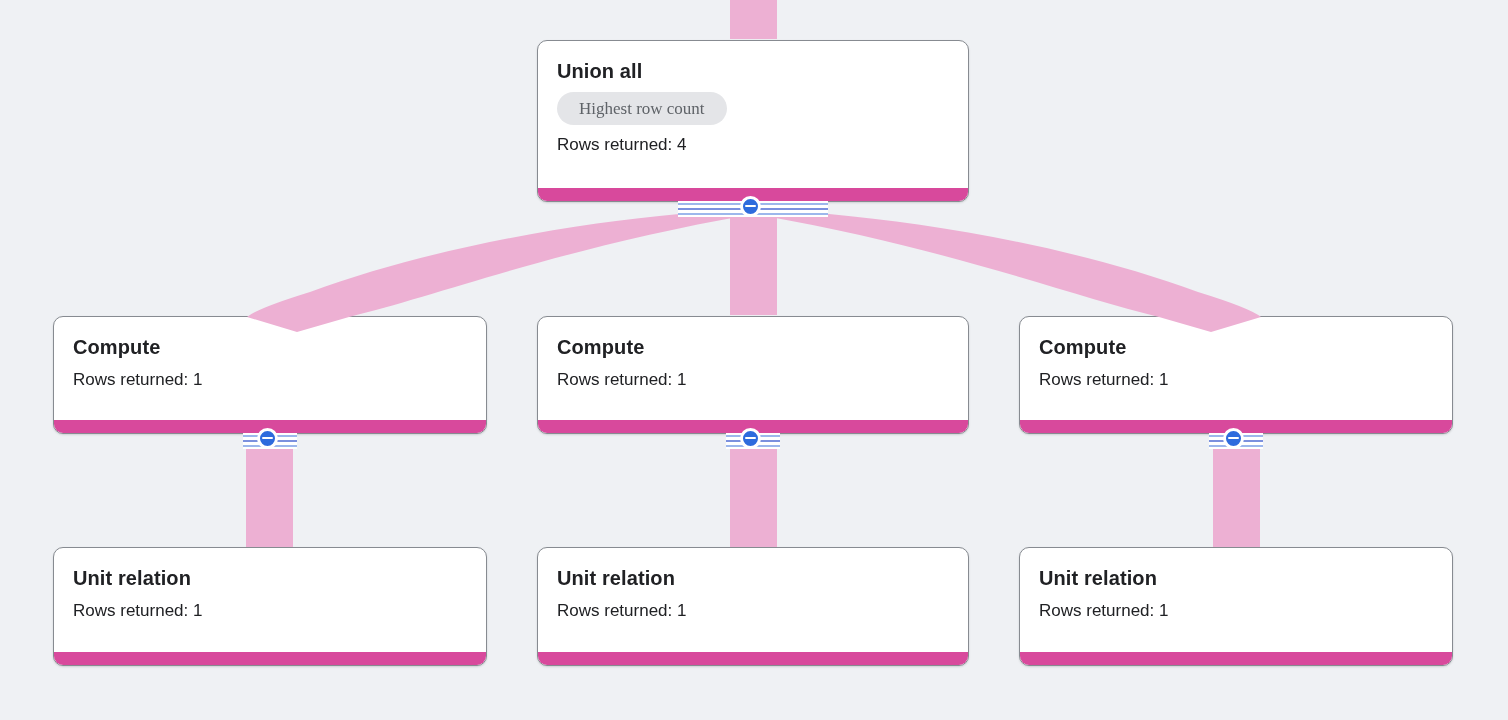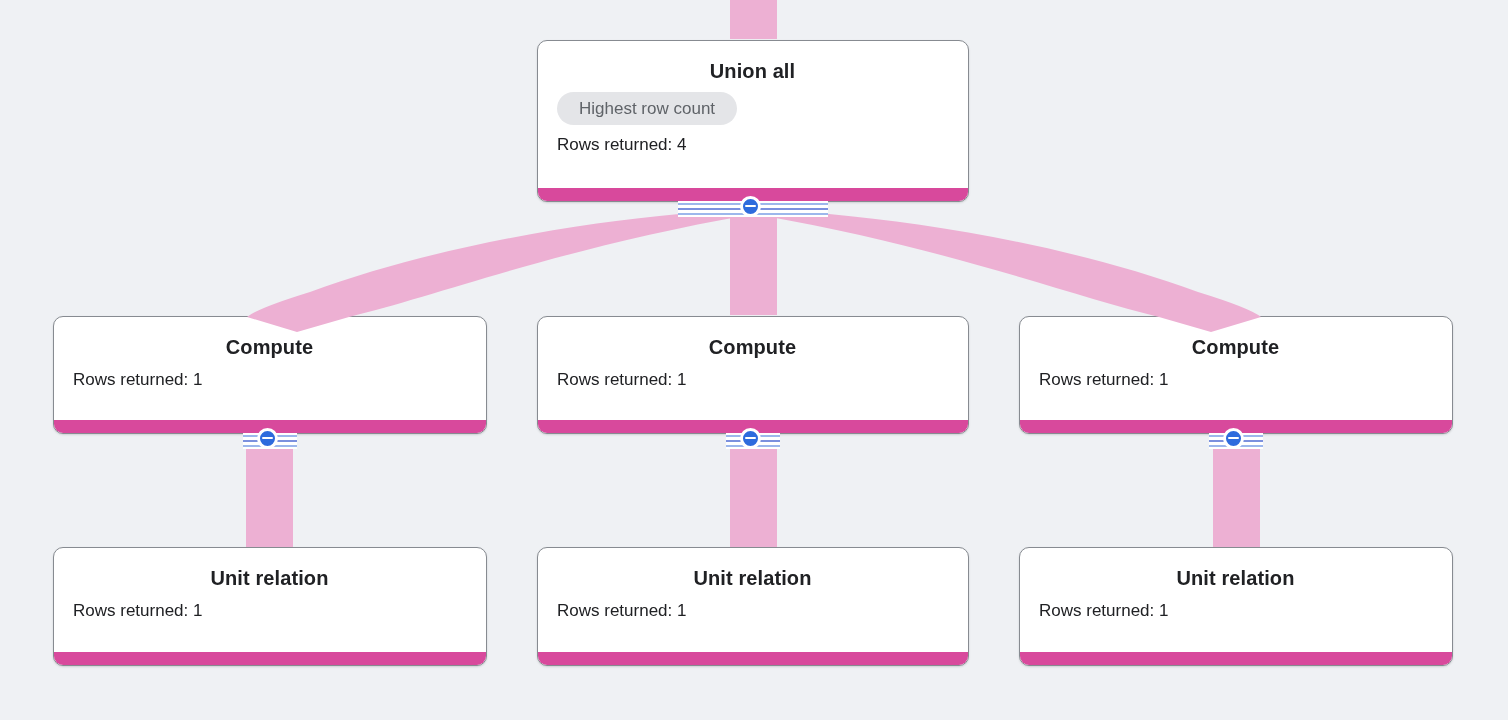--- a/index.html
+++ b/index.html
@@ -31,31 +31,31 @@
     z-index: 2;
     box-shadow: 0 1px 2px rgba(60,64,67,0.18);
   }
   .node .content { padding: 17px 20px 0 19px; }
   .node .title {
     font-size: 20px;
     font-weight: 600;
     color: #202124;
     line-height: 26px;
     letter-spacing: 0.1px;
-    text-align: center;
   }
   .node .badge {
     display: inline-flex;
     align-items: center;
     height: 33px;
     margin-top: 8px;
     padding: 0 22px;
     border-radius: 17px;
     font-size: 17px;
     line-height: 33px;
+    font-family: Liberation Serif, serif;
   }
   .node .rows {
     margin-top: 8px;
     font-size: 17px;
     color: #202124;
     line-height: 24px;
   }
   .node .status-bar {
     position: absolute;
     left: 0; right: 0; bottom: 0;

